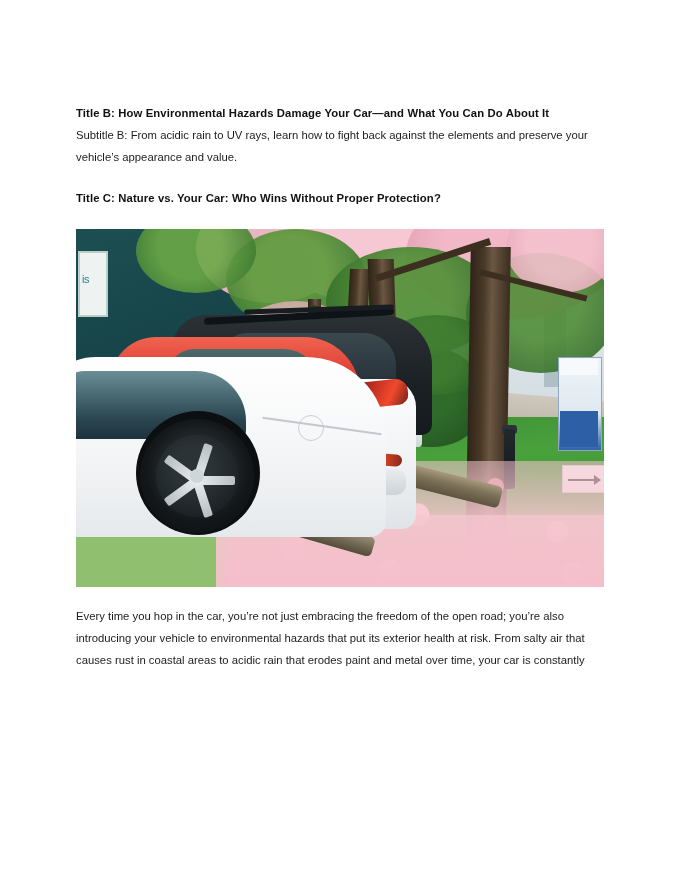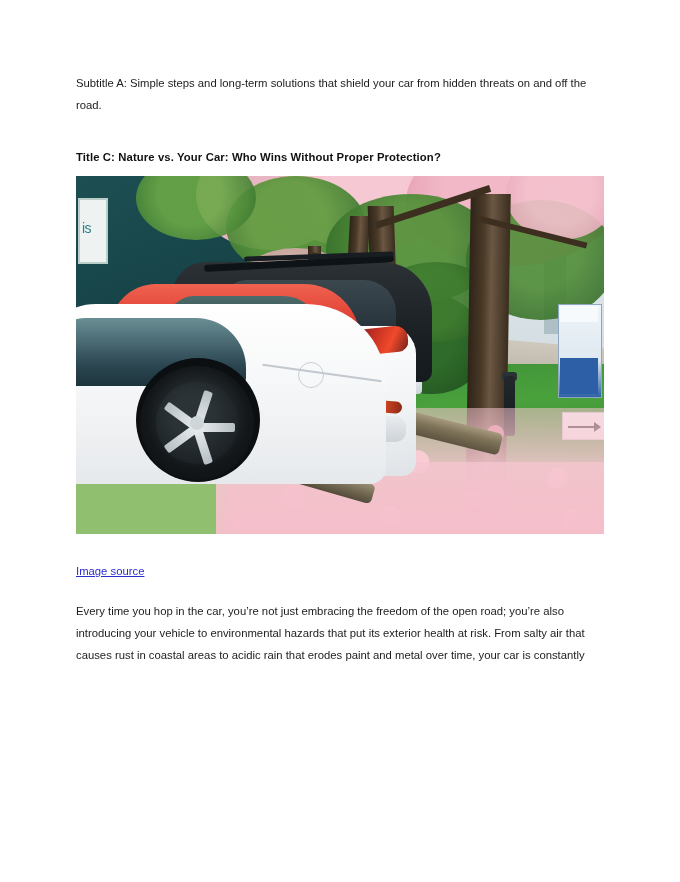--- a/index.html
+++ b/index.html
@@ -39,21 +39,21 @@
   .doc-subtitle {
     font-size: 11.3px;
     font-weight: normal;
     line-height: 22px;
     color: #1c1c1c;
     margin: 0;
     text-align: left;
   }
   .block-a { margin-bottom: 30px; }
   .block-b { margin-bottom: 19px; }
-  .block-c { margin-bottom: 8px; }
+  .block-c { margin-bottom: 20px; }
 
   
   .photo-wrap {
     width: 528px;
     height: 358px;
     position: relative;
     overflow: hidden;
     background: #8fbf6f;
   }
   .photo {
@@ -73,21 +73,21 @@
     background: linear-gradient(180deg, #dfe9de 0%, #cfe0c7 100%);
   }
   .wall-sign {
     left: 2px; top: 22px; width: 26px; height: 62px;
     background: #eef3f1;
     border: 2px solid #b9cdc9;
   }
   .wall-sign-txt {
     position: absolute;
     left: 6px; top: 44px;
-    font-size: 14px;
+    font-size: 11px;
     color: #2b7f8c;
     font-family: "Liberation Sans", sans-serif;
     letter-spacing: -0.5px;
   }
   .bg-building-r {
     left: 430px; top: 0; width: 100px; height: 180px;
     background: linear-gradient(180deg,#e8eef0 0%, #d3dde2 100%);
   }
   .bg-building-r2 {
     left: 468px; top: 8px; width: 22px; height: 150px;
@@ -367,24 +367,25 @@
     color: #1c1c1c;
   }
 </style>
 </head>
 <body>
 
 <div class="page">
   <div class="content">
 
     <div class="block block-a">
-      <p class="doc-subtitle">Subtitle A: Simple steps and long-term solutions that shield your car from hidden threats on and off the road.</p>
     </div>
 
     <div class="block block-b">
+      <p class="doc-title">Title B: How Environmental Hazards Damage Your Car—and What You Can Do About It</p>
+      <p class="doc-subtitle">Subtitle B: From acidic rain to UV rays, learn how to fight back against the elements and preserve your vehicle’s appearance and value.</p>
     </div>
 
     <div class="block block-c">
       <p class="doc-title">Title C: Nature vs. Your Car: Who Wins Without Proper Protection?</p>
     </div>
 
     <div class="photo-wrap" title="White sedan and red car parked along a street beneath flowering cherry blossom trees, with pink petals blanketing the grass and curb">
       <div class="photo">
 
         <div class="ph-layer bg-sky"></div>
@@ -465,20 +466,17 @@
           <div class="spoke" style="transform:rotate(72deg);"></div>
           <div class="spoke" style="transform:rotate(144deg);"></div>
           <div class="spoke" style="transform:rotate(216deg);"></div>
           <div class="spoke" style="transform:rotate(288deg);"></div>
         </div>
         <div class="ph-layer hub"></div>
 
       </div>
     </div>
 
-    <div class="link-row">
-      <a class="img-link" href="#">Image source</a>
-    </div>
 
     <p class="body-para">Every time you hop in the car, you’re not just embracing the freedom of the open road; you’re also introducing your vehicle to environmental hazards that put its exterior health at risk. From salty air that causes rust in coastal areas to acidic rain that erodes paint and metal over time, your car is constantly</p>
 
   </div>
 </div>
 
 </body></html>

